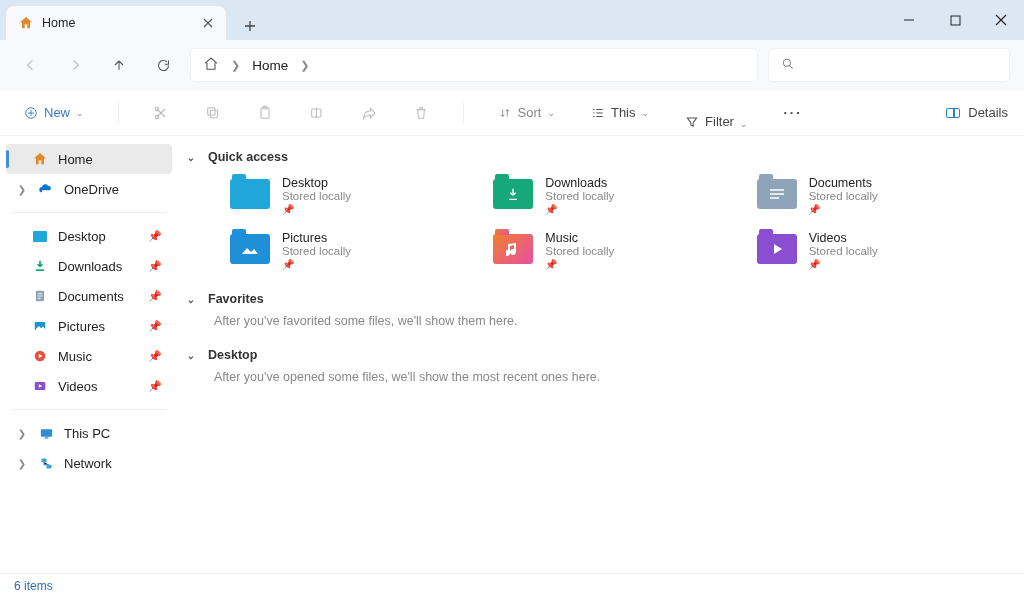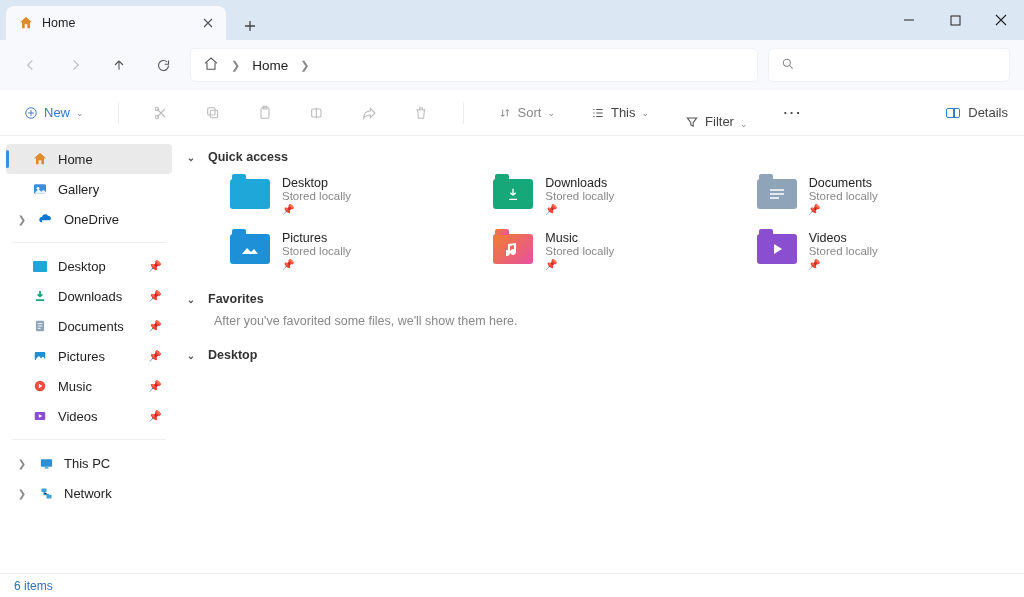--- a/index.html
+++ b/index.html
@@ -227,30 +227,20 @@
 
   <div class="sidebar">
     <div class="side-item selected sub">
       <span class="side-icon">
           <svg width="16" height="16" viewBox="0 0 24 24">
             <path fill="#e08a2c" d="M12 3l9 8h-3v9h-4v-6H10v6H6v-9H3z"></path>
           </svg>
         </span>
       <span>Home</span>
     </div>
-    <div class="side-item sub">
-      <span class="side-icon">
-          <svg width="16" height="16" viewBox="0 0 24 24">
-            <rect x="3" y="5" width="18" height="14" rx="2" fill="#3a8fdc"></rect>
-            <circle cx="9" cy="11" r="2" fill="#fff"></circle>
-            <path fill="#fff" d="M5 17l5-5 4 4 3-3 4 4v2H5z" opacity="0.9"></path>
-          </svg>
-        </span>
-      <span>Gallery</span>
-    </div>
     <div class="side-item">
       <span class="expand">❯</span>
       <span class="side-icon">
           <svg width="16" height="16" viewBox="0 0 24 24">
             <path fill="#0d76d4" d="M6 17a4 4 0 010-8 5 5 0 019-2 4 4 0 013 7H6z"></path>
           </svg>
         </span>
       <span>OneDrive</span>
     </div>
 
@@ -435,18 +425,19 @@
     <div class="section-head">
       <span class="section-chev">⌄</span>
       <span>Favorites</span>
     </div>
     <div class="empty-msg">After you've favorited some files, we'll show them here.</div>
 
     <div class="section-head">
       <span class="section-chev">⌄</span>
       <span>Desktop</span>
     </div>
+    <div class="empty-msg">After you've opened some files, we'll show the most recent ones here.</div>
   </div>
 </div>
 
 <div class="statusbar">
   <span>6 items</span>
 </div>
 
 </body></html>

